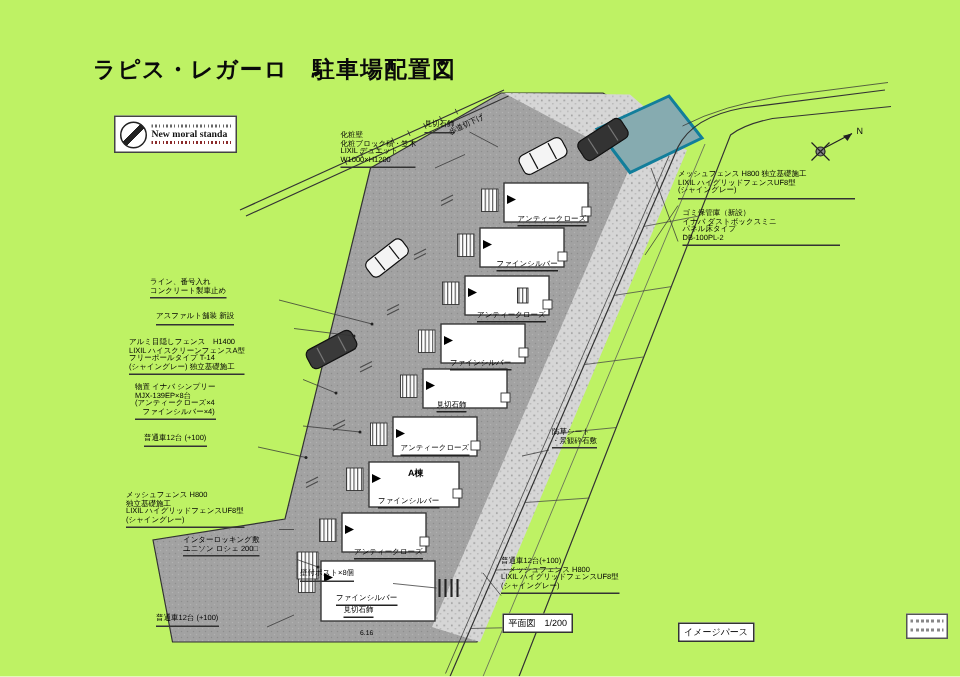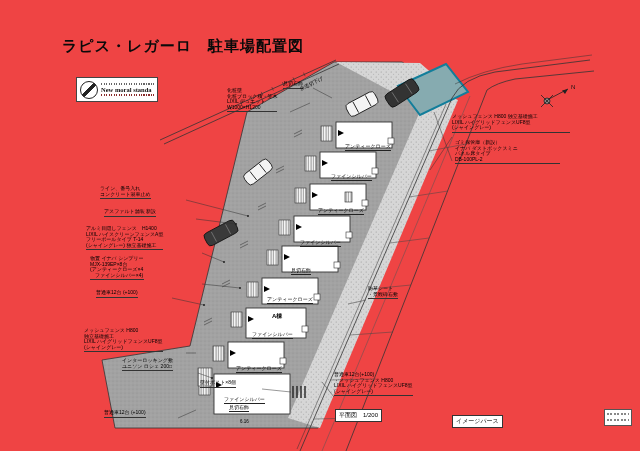--- a/index.html
+++ b/index.html
@@ -1,16 +1,16 @@
 <!DOCTYPE html>
 <html><head>
 <meta charset="utf-8">
 <style>
   html,body{margin:0;padding:0;background:#fff;}
-  .page{position:relative;width:640px;height:451px;background:#ef4444;overflow:hidden;
+  .page{position:relative;width:640px;height:451px;background:#bef264;overflow:hidden;
         font-family:"Liberation Sans",sans-serif;color:#111;}
   .title{position:absolute;left:62px;top:37px;margin:0;font-size:15px;font-weight:bold;
          letter-spacing:1px;color:#0a0a0a;}
   
   .logo{position:absolute;left:76px;top:77px;width:82px;height:25px;border:1px solid #444;
         background:#fff;display:flex;align-items:center;gap:3px;padding:2px 3px;box-sizing:border-box;}
   .logo-mark{width:16px;height:16px;border:1.6px solid #222;border-radius:50%;flex:0 0 auto;
              background:linear-gradient(135deg,transparent 42%,#222 42% 58%,transparent 58%);}
   .logo-text{flex:1 1 auto;min-width:0;}
   .logo-line-top{height:2px;background:repeating-linear-gradient(90deg,#666 0 1px,transparent 1px 2.5px);margin-bottom:1px;}

